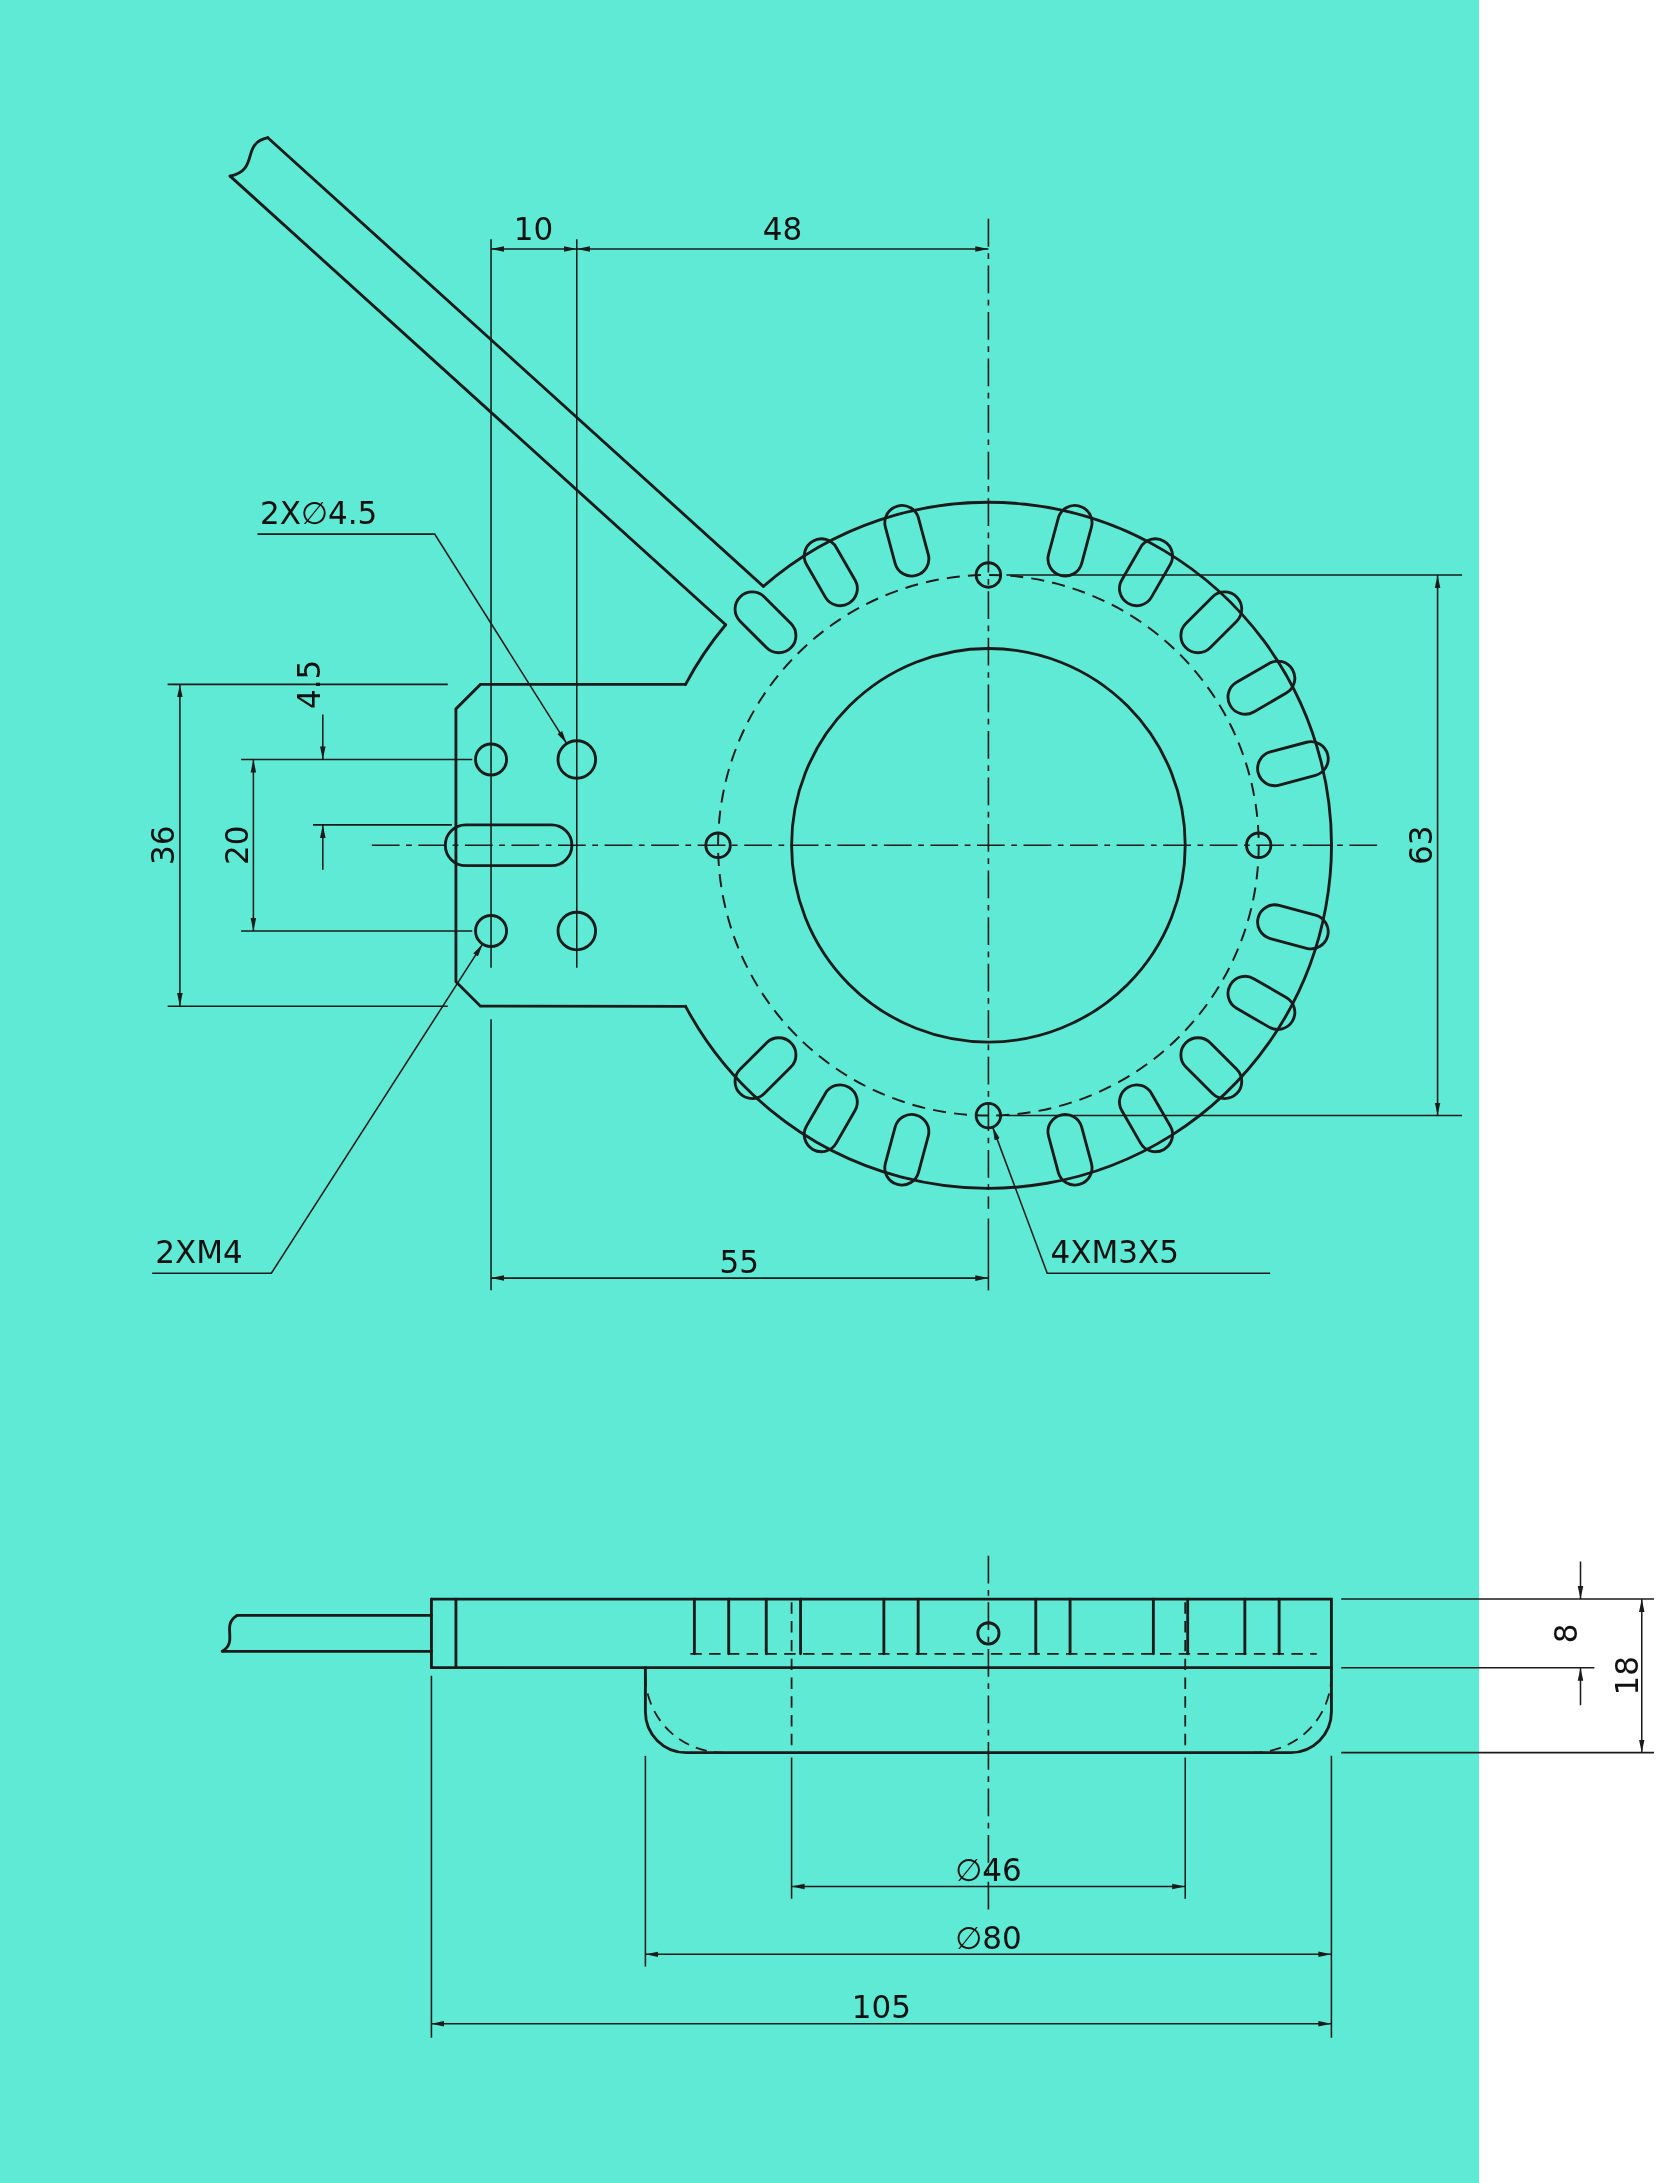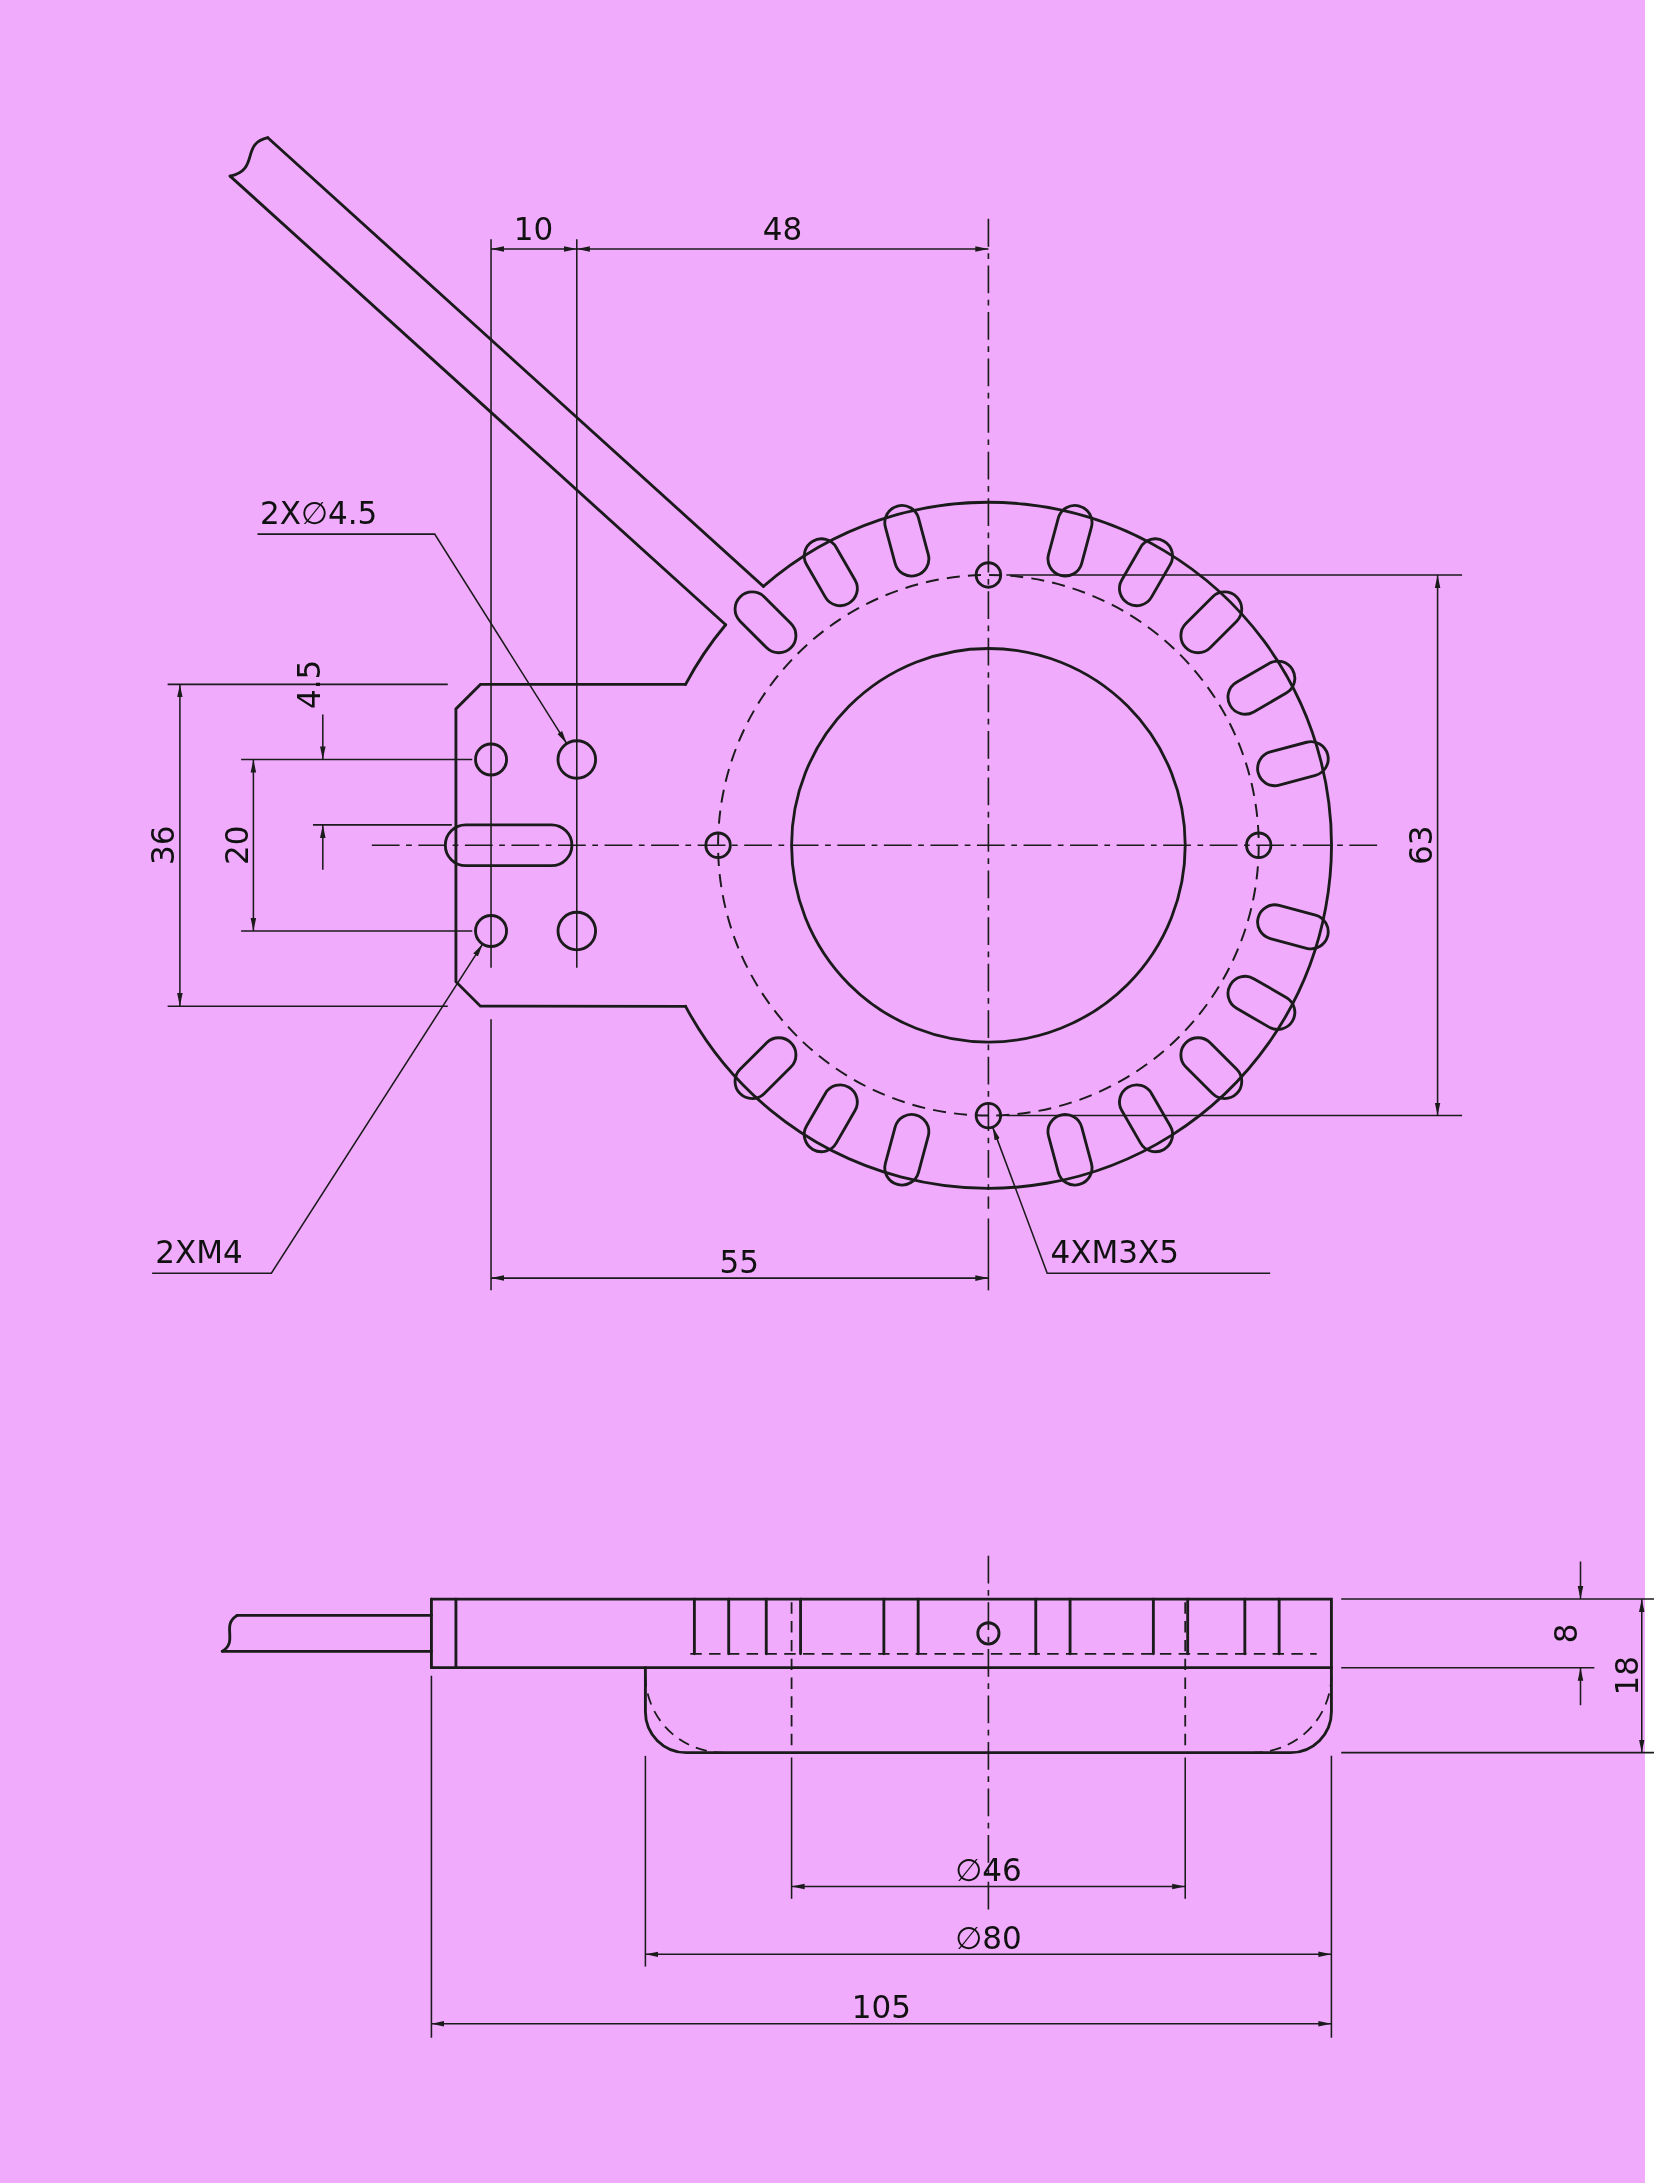--- a/index.html
+++ b/index.html
@@ -1,17 +1,17 @@
 <!DOCTYPE html>
 <html style="font-size:13px"><head>
 <meta charset="utf-8">
 <style>
   html,body{margin:0;padding:0;background:#ffffff;}
   .canvas{
-    width:1645px;height:2183px;background:#f0abfc;position:relative;
+    width:1479px;height:2183px;background:#5eead4;position:relative;
     font-family:"DejaVu Sans","Liberation Sans",sans-serif;
   }
   svg{display:block;}
   .outline{stroke:#1b1b1b;stroke-width:3.5;fill:none;stroke-linecap:round;}
   .thin{stroke:#1b1b1b;stroke-width:1.9;fill:none;}
   .center{stroke:#1b1b1b;stroke-width:2;fill:none;stroke-dasharray:34 8 7 8;}
   .dashed{stroke:#1b1b1b;stroke-width:2.4;fill:none;stroke-dasharray:16 10;}
   .hidden{stroke:#1b1b1b;stroke-width:2.2;fill:none;stroke-dasharray:14 9;}
   text{fill:#111111;font-size:38px;font-family:"DejaVu Sans","Liberation Sans",sans-serif;}
   .dimtxt{text-anchor:middle;dominant-baseline:middle;}

